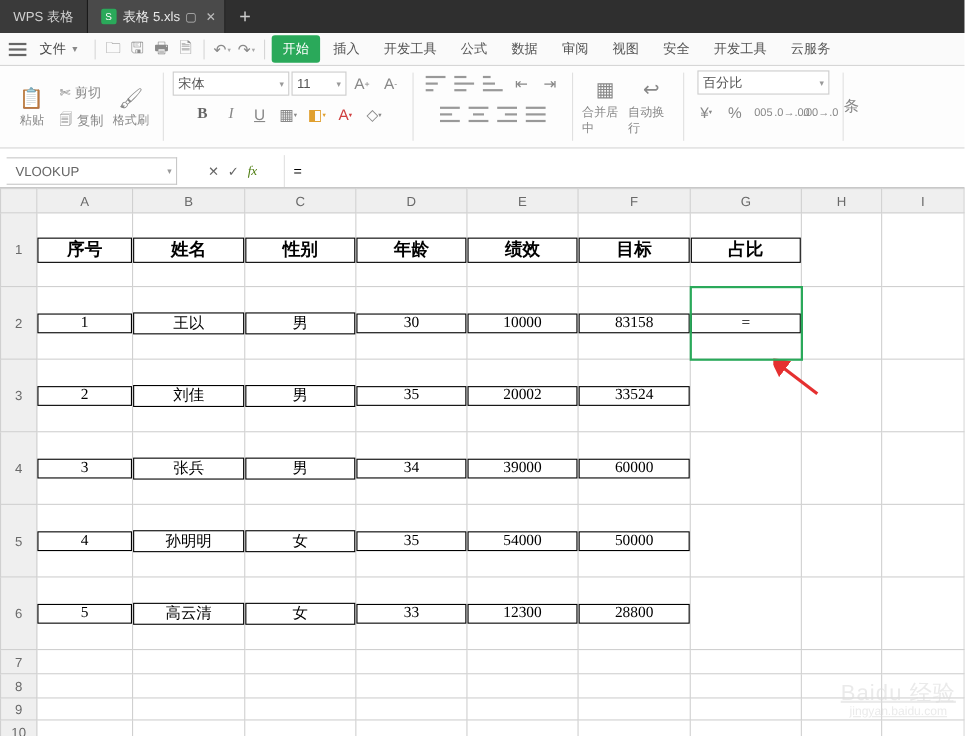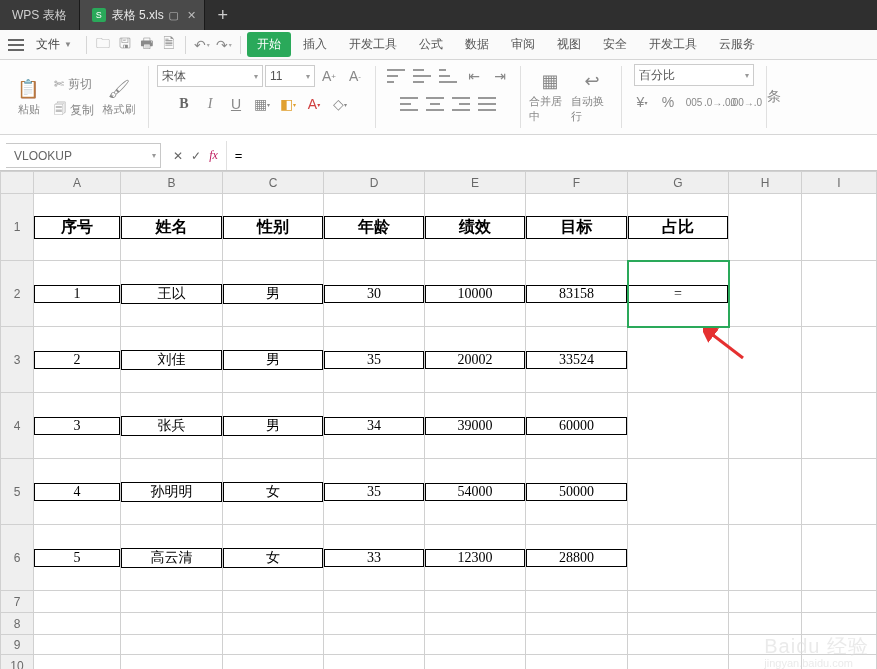--- a/index.html
+++ b/index.html
@@ -215,20 +215,21 @@
   .align-ic span { height:2px; background:#999; }
 
   
   .formulabar {
     height: 30px;
     display: flex;
     align-items: stretch;
     border-bottom: 1px solid #c8c8c8;
     background: #fff;
     margin-top: 6px;
+    gap: 16px;
   }
   .namebox {
     width: 155px;
     border: 1px solid #c8c8c8;
     border-left: none;
     display: flex;
     align-items: center;
     padding: 0 8px;
     position: relative;
     font-family: Arial;
@@ -241,21 +242,21 @@
     font-size: 8px; color: #999;
   }
   .fx-controls {
     display: flex;
     align-items: center;
     gap: 8px;
     padding: 0 8px;
     color: #666;
   }
   .fx-controls span { cursor: pointer; }
-  .fx-label { font-style: italic; font-family: "Times New Roman"; color:#be185d;}
+  .fx-label { font-style: italic; font-family: "Times New Roman"; color:#4d7c0f;}
   .formula-input {
     flex: 1;
     border: none;
     border-left: 1px solid #e0e0e0;
     padding: 0 8px;
     font-size: 13px;
     outline: none;
   }
 
   
@@ -329,27 +330,28 @@
     position: absolute;
     left: 703px;
     top: 326px;
     pointer-events: none;
   }
 
   
   .watermark {
     position: absolute;
     right: 8px;
-    bottom: 0;
+    bottom: 16px;
     color: rgba(220,220,220,0.6);
     font-size: 11px;
-    text-align: left;
+    text-align: center;
     font-family: Arial;
     pointer-events: none;
     line-height: 1.1;
+    text-decoration: underline;
   }
   .watermark .big { font-size: 20px; letter-spacing: 1px;}
   .more-indicator {
     width: 14px;
     display:flex;
     align-items:center;
     justify-content:center;
     color:#888;
     font-size:14px;
   }

